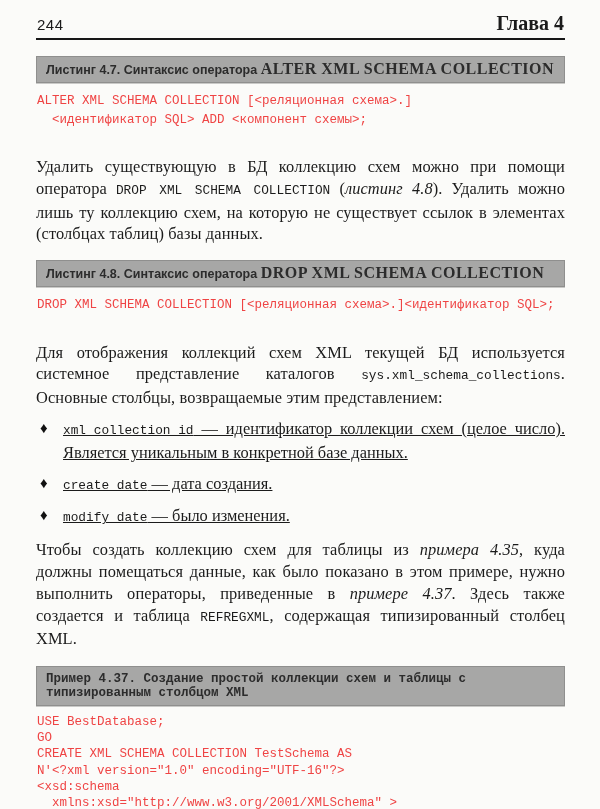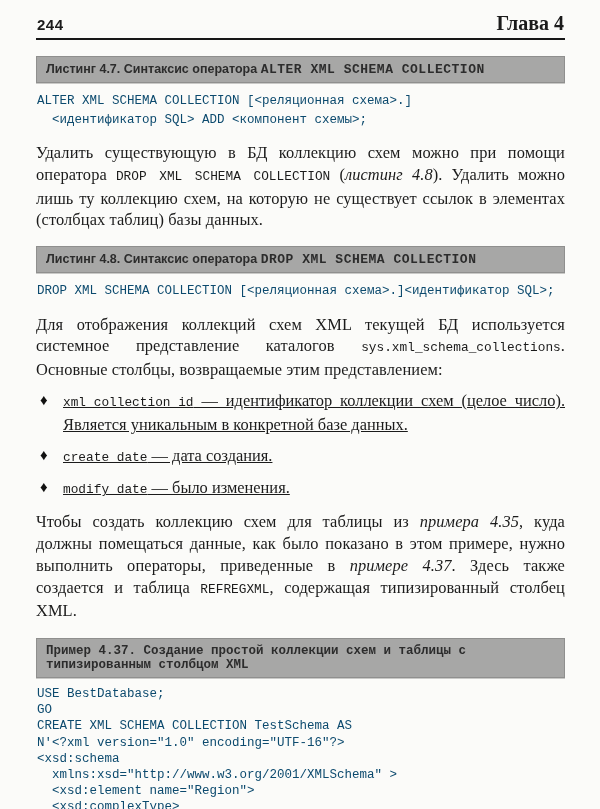--- a/index.html
+++ b/index.html
@@ -15,21 +15,21 @@
     padding:12px 35px 0 36px;
     position:relative;
   }
   
   .runhead {
     display:flex; justify-content:space-between; align-items:baseline;
     padding:0 1px;
   }
   .page-num {
     font-family:"Liberation Sans", sans-serif;
-    font-weight:bold; font-size:15px; letter-spacing:0.5px;text-align:right;
+    font-weight:normal; font-size:15px; letter-spacing:0.5px;text-align:right;
   }
   .chapter {
     font-family:"Liberation Serif", serif;
     font-weight:bold; font-size:20px;
   }
   .head-rule {
     border:0; border-top:2.2px solid #171717;
     margin-top:3px;
   }
   
@@ -37,37 +37,37 @@
     background:#a7a7a6;
     border:1px solid #8f8f8e;
     box-shadow:0 1px 0 #c9c9c7;
     color:#2c2c2c;
     font-family:"Liberation Sans", sans-serif;
     font-weight:bold; font-size:12.5px;
     padding:5px 8px 5px 9px;
     line-height:14px;
   }
   .banner .run-mono {
-    font-family:Liberation Mono, monospace;
-    font-size:13px; letter-spacing:0.5px;
+    font-family:Liberation Serif, serif;
+    font-size:16px; letter-spacing:0.5px;
   }
   
   pre.code {
     font-family:"Liberation Mono","DejaVu Sans Mono",monospace;
     font-size:12.5px; line-height:18.5px;
-    color:#0c4a6e;
+    color:#ef4444;
     white-space:pre;
     margin:9px 0 0 1px;
   }
   pre.code.big { line-height:16.1px; margin-top:8px; }
   
   p.body {
     font-size:16.4px; line-height:21.8px;
     text-align:justify;
-    margin-top:13px;
+    margin-top:27px;
     letter-spacing:0.1px;
   }
   .run-mono {
     font-family:"Liberation Mono","DejaVu Sans Mono",monospace;
     font-size:12.8px; letter-spacing:0;
   }
   .run-i { font-style:italic; }
   
   ul.diamonds { list-style:none; margin-top:4px;text-decoration:underline; }
   ul.diamonds li {

